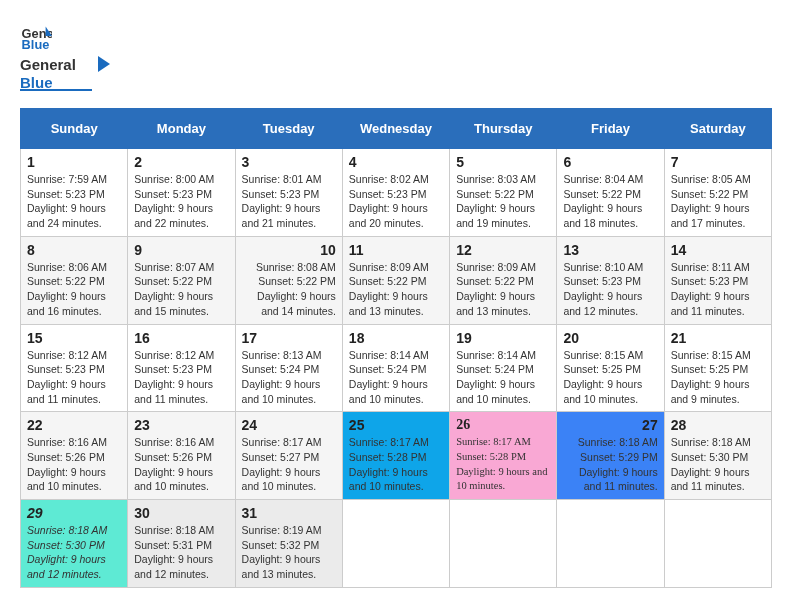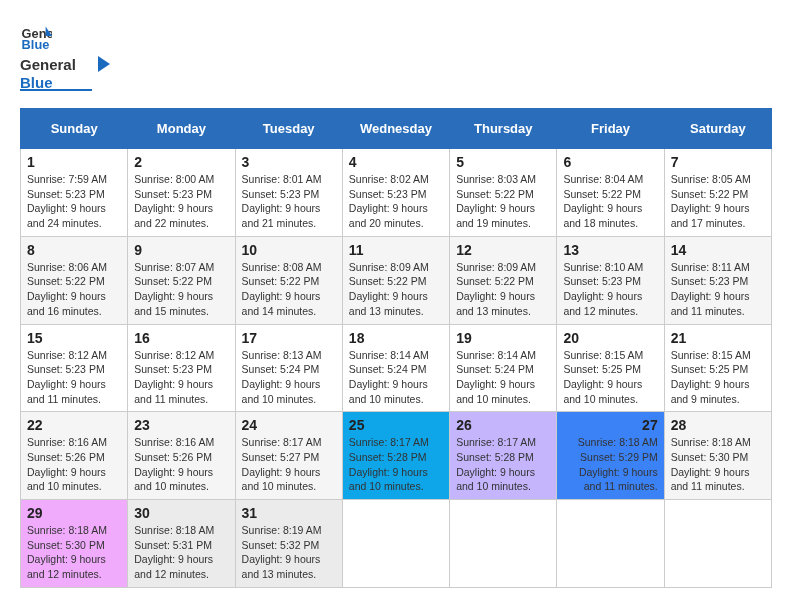--- a/index.html
+++ b/index.html
@@ -164,21 +164,21 @@
       </tr>
       <tr>
         <td style="background: rgb(245, 245, 245);">
           <span class="day-num">8</span>
           <div class="day-info">Sunrise: 8:06 AM<br>Sunset: 5:22 PM<br>Daylight: 9 hours and 16 minutes.</div>
         </td>
         <td style="background: rgb(245, 245, 245);">
           <span class="day-num">9</span>
           <div class="day-info">Sunrise: 8:07 AM<br>Sunset: 5:22 PM<br>Daylight: 9 hours and 15 minutes.</div>
         </td>
-        <td style="background: rgb(245, 245, 245);">
+        <td style="background: rgb(245, 245, 245); text-align: right;">
           <span class="day-num">10</span>
           <div class="day-info">Sunrise: 8:08 AM<br>Sunset: 5:22 PM<br>Daylight: 9 hours and 14 minutes.</div>
         </td>
         <td style="background: rgb(245, 245, 245);">
           <span class="day-num">11</span>
           <div class="day-info">Sunrise: 8:09 AM<br>Sunset: 5:22 PM<br>Daylight: 9 hours and 13 minutes.</div>
         </td>
         <td style="background: rgb(245, 245, 245);">
           <span class="day-num">12</span>
           <div class="day-info">Sunrise: 8:09 AM<br>Sunset: 5:22 PM<br>Daylight: 9 hours and 13 minutes.</div>
@@ -232,35 +232,35 @@
           <div class="day-info">Sunrise: 8:16 AM<br>Sunset: 5:26 PM<br>Daylight: 9 hours and 10 minutes.</div>
         </td>
         <td style="background: rgb(245, 245, 245); margin-top: 34px;">
           <span class="day-num">24</span>
           <div class="day-info">Sunrise: 8:17 AM<br>Sunset: 5:27 PM<br>Daylight: 9 hours and 10 minutes.</div>
         </td>
         <td style="background: #0ea5e9;">
           <span class="day-num">25</span>
           <div class="day-info">Sunrise: 8:17 AM<br>Sunset: 5:28 PM<br>Daylight: 9 hours and 10 minutes.</div>
         </td>
-        <td style="background: #c4b5fd;">
+        <td style="background: #f9a8d4; font-family: Liberation Serif, serif;">
           <span class="day-num">26</span>
           <div class="day-info">Sunrise: 8:17 AM<br>Sunset: 5:28 PM<br>Daylight: 9 hours and 10 minutes.</div>
         </td>
         <td style="background: #3b82f6; text-align: right;">
           <span class="day-num">27</span>
           <div class="day-info">Sunrise: 8:18 AM<br>Sunset: 5:29 PM<br>Daylight: 9 hours and 11 minutes.</div>
         </td>
         <td style="background: rgb(245, 245, 245);">
           <span class="day-num">28</span>
           <div class="day-info">Sunrise: 8:18 AM<br>Sunset: 5:30 PM<br>Daylight: 9 hours and 11 minutes.</div>
         </td>
       </tr>
       <tr>
-        <td style="background: #f0abfc;">
+        <td style="background: #5eead4; font-style: italic;">
           <span class="day-num">29</span>
           <div class="day-info">Sunrise: 8:18 AM<br>Sunset: 5:30 PM<br>Daylight: 9 hours and 12 minutes.</div>
         </td>
         <td style="background: rgb(235, 235, 235);">
           <span class="day-num">30</span>
           <div class="day-info">Sunrise: 8:18 AM<br>Sunset: 5:31 PM<br>Daylight: 9 hours and 12 minutes.</div>
         </td>
         <td style="background: rgb(235, 235, 235);">
           <span class="day-num">31</span>
           <div class="day-info">Sunrise: 8:19 AM<br>Sunset: 5:32 PM<br>Daylight: 9 hours and 13 minutes.</div>

